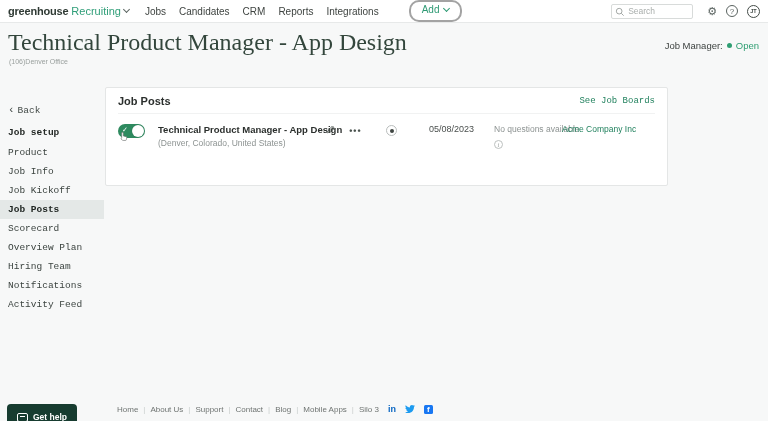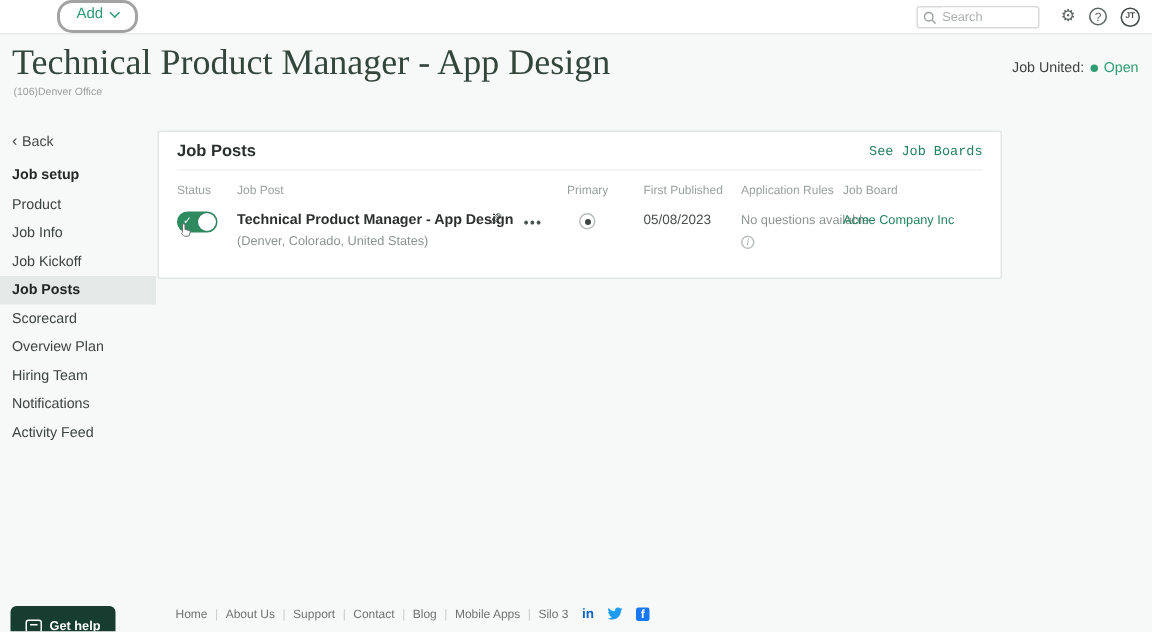--- a/index.html
+++ b/index.html
@@ -37,21 +37,21 @@
   
   .page-title { position:absolute; left:8px; top:29px; font-family:"Liberation Serif", serif;
                 font-size:24px; font-weight:500; color:#33463c; }
   .page-sub { position:absolute; left:9px; top:58px; font-size:7px; color:#9aa09e; }
   .job-status { position:absolute; right:9px; top:40px; font-size:9.5px; color:#3c413f;
                 display:flex; align-items:center; gap:4px; }
   .status-dot { width:5px; height:5px; border-radius:50%; background:#2e9e72; display:inline-block; }
   .status-open { color:#2e9e72; }
 
   
-  .sidebar { position:absolute; left:0; top:84px; width:104px; }
+  .sidebar { position:absolute; left:0; top:100px; width:104px;font-family:Liberation Mono, monospace; }
   .side-back { padding:4px 0 4px 8px; font-size:9.5px; color:#444b48; cursor:pointer; }
   .side-back .bk { font-size:11px; margin-right:3px; color:#444b48; }
   .side-section { padding:7px 0 5px 8px; font-size:9.5px; font-weight:700; color:#242926; }
   .side-item { padding:0 0 0 8px; height:19px; line-height:19px; font-size:9.5px; color:#3c4440; cursor:pointer; }
   .side-item.active { background:#e4e8e7; font-weight:700; color:#202623; }
 
   
   .card { position:absolute; left:105px; top:87px; width:563px; height:99px; background:#fff;
           border:1px solid #e4e6e6; border-radius:2px; padding:0 12px; }
   .card-head { height:26px; display:flex; align-items:center; justify-content:space-between;
@@ -103,41 +103,53 @@
   .chat-bubble { width:11px; height:9px; border:1.2px solid #fff; border-radius:2px; position:relative; }
   .chat-bubble::after { content:""; position:absolute; left:2px; top:2.5px; width:5px; height:1px; background:#fff; }
   .chat-label { color:#fff; font-size:8.5px; font-weight:700; white-space:nowrap; }
 </style>
 </head>
 <body>
 
 <div class="screen">
 
   <header class="topbar">
+    <div class="brand">
+      <span class="brand-main">greenhouse</span>
+      <span class="brand-product">Recruiting</span>
+      <span class="chev"></span>
+    </div>
+    <nav class="topnav">
+      <span>Jobs</span>
+      <span>Candidates</span>
+      <span>CRM</span>
+      <span>Reports</span>
+      <span>Integrations</span>
+    </nav>
     <button class="add-btn">
       <span>Add</span>
       <span class="chev green"></span>
     </button>
     <div class="tb-spacer"></div>
     <div class="search-box">
       <svg width="10" height="10" viewBox="0 0 12 12">
         <circle cx="5" cy="5" r="3.4" fill="none" stroke="#9aa09e" stroke-width="1.1"></circle>
         <line x1="7.6" y1="7.6" x2="10.4" y2="10.4" stroke="#9aa09e" stroke-width="1.1"></line>
       </svg>
       <input type="text" placeholder="Search" style="">
     </div>
     <span class="tb-icon">⚙</span>
     <span class="circle-icon">?</span>
     <span class="avatar">JT</span>
   </header>
 
   <h1 class="page-title">Technical Product Manager - App Design</h1>
   <div class="page-sub">(106)Denver Office</div>
   <div class="job-status">
-    <span>Job United:</span>
+    <span>Job Manager:</span>
     <span class="status-dot"></span>
     <span class="status-open">Open</span>
   </div>
 
   <aside class="sidebar">
     <div class="side-back">
       <span class="bk">‹</span><span>Back</span>
     </div>
     <div class="side-section">Job setup</div>
     <div class="side-item">Product</div>
@@ -149,28 +161,20 @@
     <div class="side-item">Hiring Team</div>
     <div class="side-item">Notifications</div>
     <div class="side-item">Activity Feed</div>
   </aside>
 
   <section class="card">
     <div class="card-head">
       <span class="card-title">Job Posts</span>
       <span class="card-link">See Job Boards</span>
     </div>
-    <div class="grid thead">
-      <div>Status</div>
-      <div>Job Post</div>
-      <div>Primary</div>
-      <div>First Published</div>
-      <div>Application Rules</div>
-      <div>Job Board</div>
-    </div>
     <div class="grid trow">
       <div class="toggle-wrap">
         <div class="toggle">
           <span class="tick">✓</span>
           <span class="knob"></span>
         </div>
         <svg class="cursor-hand" width="11" height="11" viewBox="0 0 12 12">
           <path d="M4 7.5 V2.2 a0.9 0.9 0 0 1 1.8 0 V5.4 l3.2 0.8 a0.8 0.8 0 0 1 0.6 1 l-0.5 2.3 a1 1 0 0 1 -1 0.8 H5.6 a1 1 0 0 1 -0.8 -0.4 L3.2 8.6 Z" fill="#ffffff" stroke="#6a6f6d" stroke-width="0.7"></path>
         </svg>
       </div>

